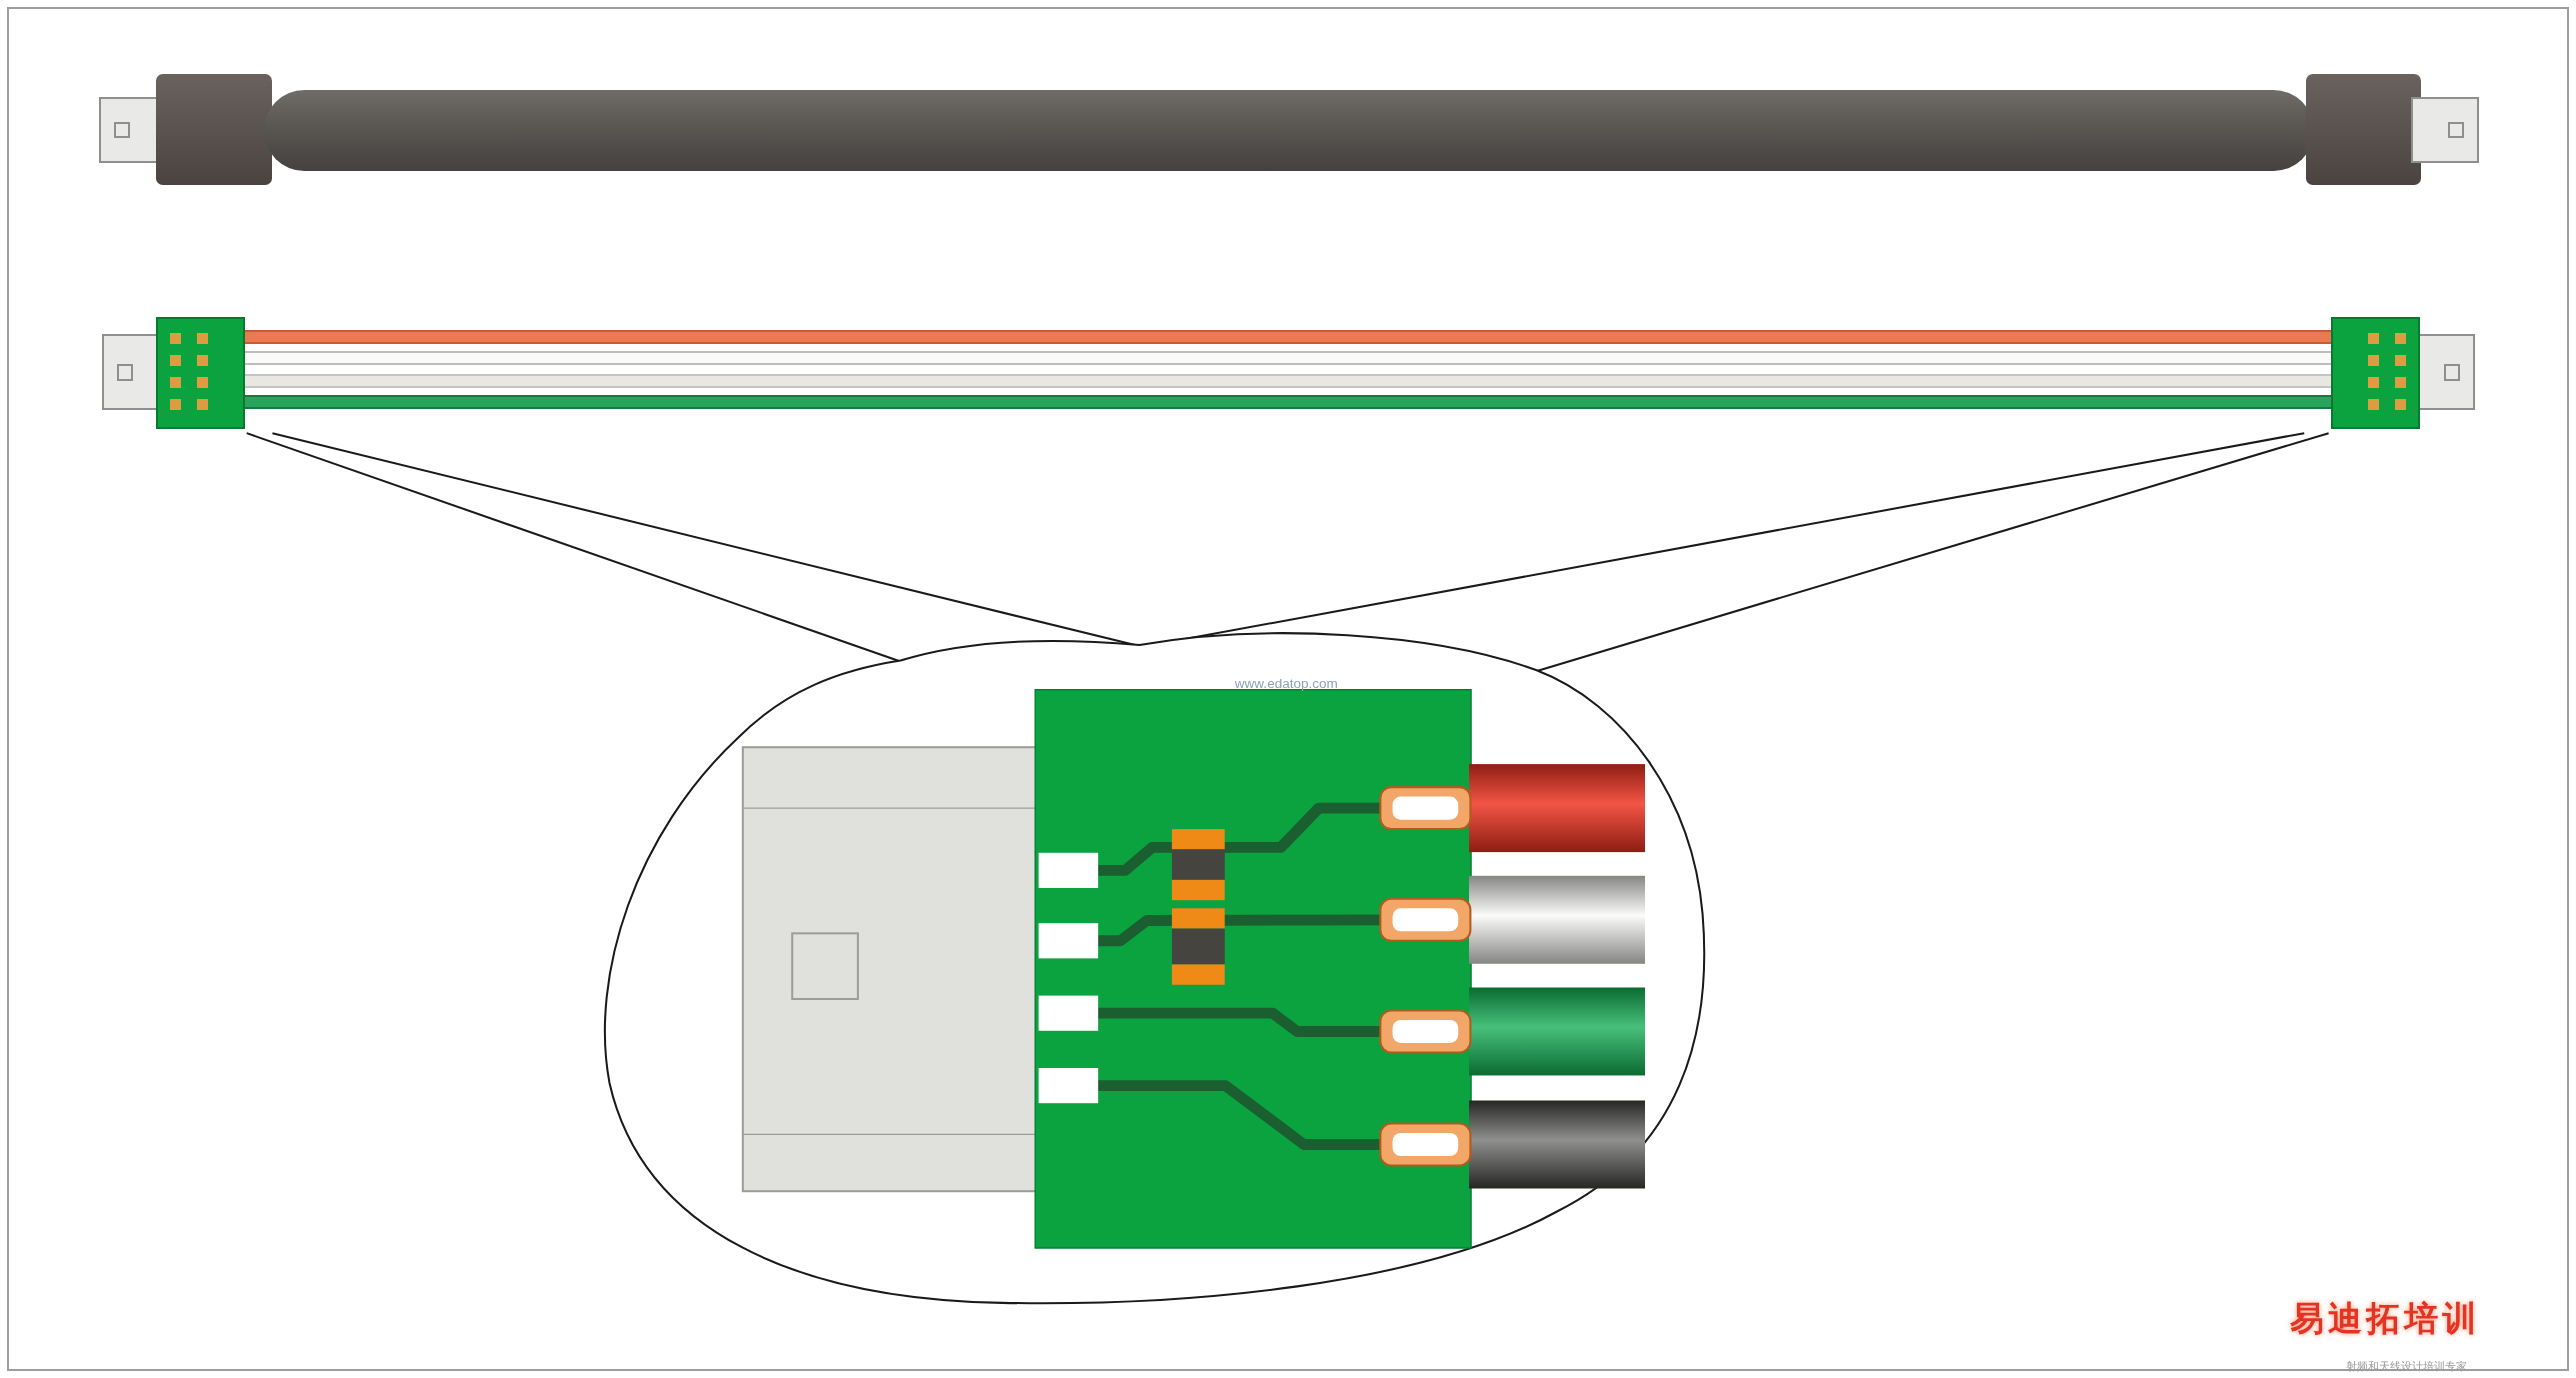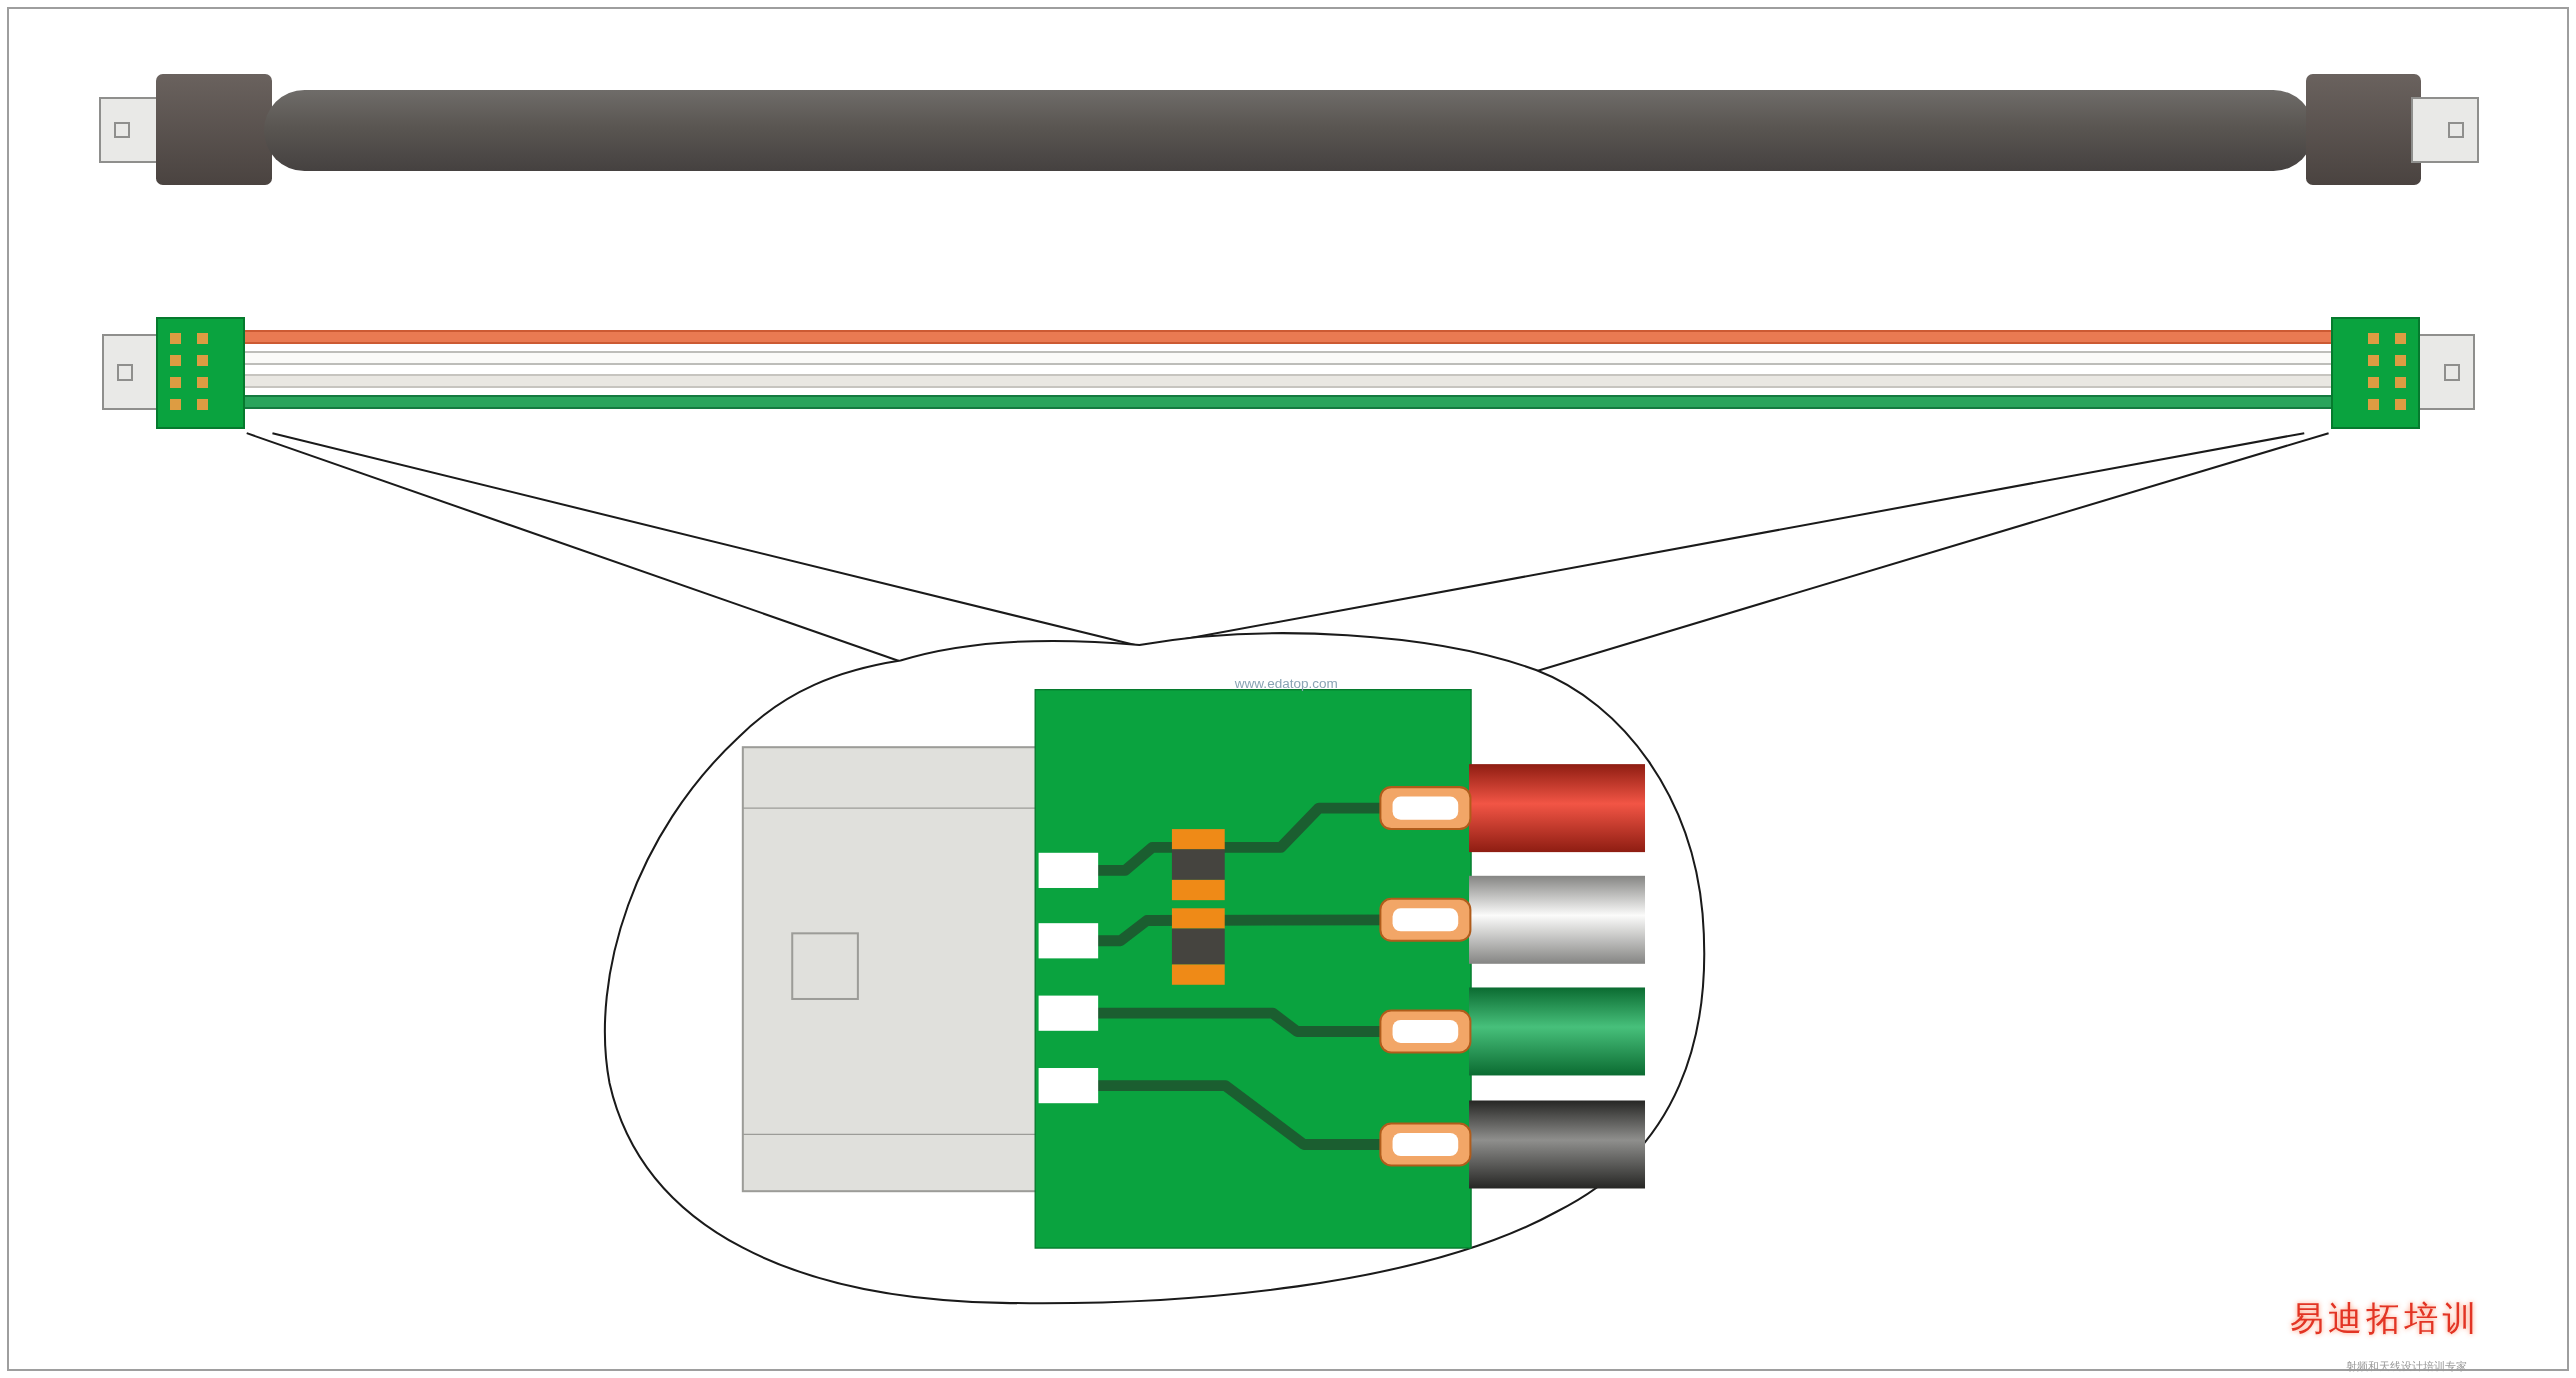--- a/index.html
+++ b/index.html
@@ -27,21 +27,21 @@
   .mid-wire{position:absolute;height:14.2px;box-sizing:border-box;border-style:solid;border-width:2px;}
   .mid-wire.w1{background:var(--mid_wire_red);border-color:var(--mid_wire_red_edge);}
   .mid-wire.w2{background:var(--mid_wire_white);border-color:var(--mid_wire_white_edge);}
   .mid-wire.w3{background:var(--mid_wire_pale);border-color:var(--mid_wire_pale_edge);}
   .mid-wire.w4{background:var(--mid_wire_green);border-color:var(--mid_wire_green_edge);}
 
   svg{position:absolute;left:0;top:0;}
   svg text{font-family:"Liberation Sans", sans-serif;}
 
   .wm-brand{
-    position:absolute;left:2290px;top:1296px;font-size:34px;font-weight:normal;letter-spacing:4.1px;
+    position:absolute;left:2290px;top:1296px;font-size:34px;font-weight:bold;letter-spacing:4.1px;
     color:var(--watermark_red);text-shadow:0 0 5.4px rgba(255,130,90,.85);white-space:nowrap;text-align:right;
   }
   .wm-tagline{
     position:absolute;left:2346px;top:1359px;font-size:11px;color:var(--watermark_gray);white-space:nowrap;
   }
 </style>
 </head>
 <body>
 
 <div class="canvas">

